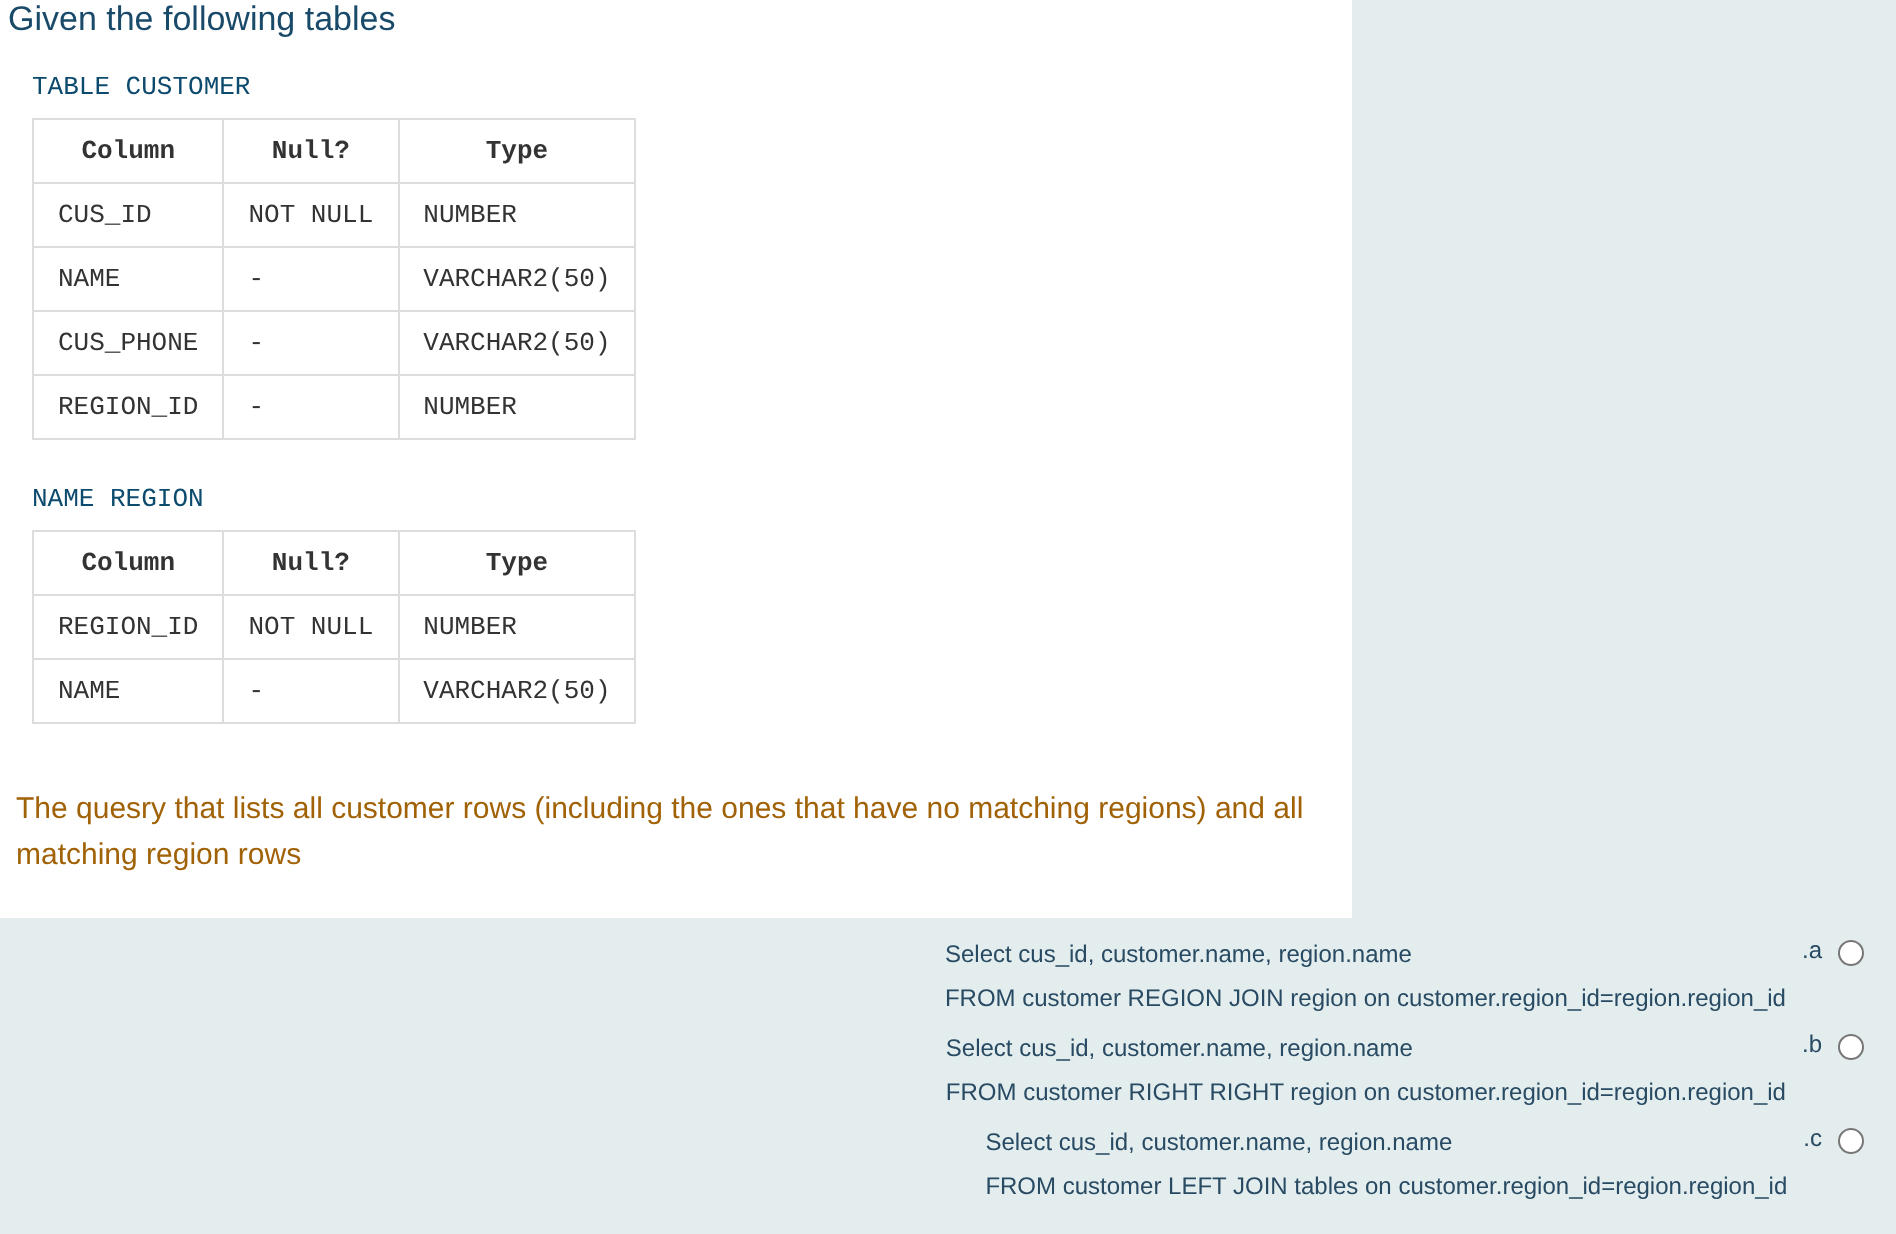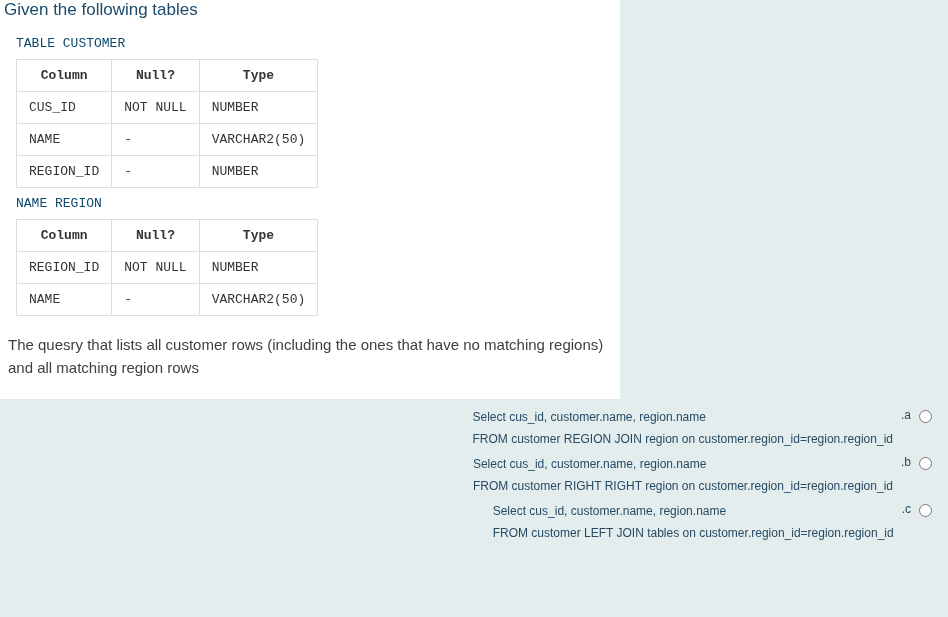--- a/index.html
+++ b/index.html
@@ -9,54 +9,55 @@
     width: 948px;
     height: 617px;
     font-family: Arial, sans-serif;
     background: #e3edee;
     overflow: hidden;
     font-size: 13px;
     color: #333;
   }
   .white-panel {
     background: #fff;
-    width: 620px;
+    width: 676px;
     padding: 0;
   }
   .heading {
     color: #1a4a6a;
     font-size: 17px;
     padding: 0 4px 8px 4px;
   }
   .mono-label {
     font-family: "Consolas", "Courier New", monospace;
     color: #0c4a6e;
     font-size: 13px;
     padding: 8px 0 8px 16px;
   }
   table.schema {
     border-collapse: collapse;
     margin-left: 16px;
+    margin-bottom: 14px;
   }
   table.schema th, table.schema td {
     border: 1px solid #ddd;
     padding: 8px 12px;
     font-family: "Consolas", "Courier New", monospace;
     font-size: 13px;
     text-align: left;
     white-space: nowrap;
   }
   table.schema th {
     font-weight: bold;
     text-align: center;
   }
   .q-text {
     font-family: Arial, sans-serif;
     font-size: 15px;
-    color: #404040;
+    color: #a16207;
     padding: 18px 8px 20px 8px;
     line-height: 1.5;
   }
   .answers {
     padding: 8px 16px 8px 8px;
     color: #284a63;
     font-size: 12px;
   }
   .ans-row {
     display: flex;
@@ -94,20 +95,25 @@
       </tr>
     </thead>
     <tbody>
       <tr>
         <td>CUS_ID</td>
         <td>NOT NULL</td>
         <td>NUMBER</td>
       </tr>
       <tr>
         <td>NAME</td>
+        <td>-</td>
+        <td>VARCHAR2(50)</td>
+      </tr>
+      <tr>
+        <td>CUS_PHONE</td>
         <td>-</td>
         <td>VARCHAR2(50)</td>
       </tr>
       <tr>
         <td>REGION_ID</td>
         <td>-</td>
         <td>NUMBER</td>
       </tr>
     </tbody>
   </table>

